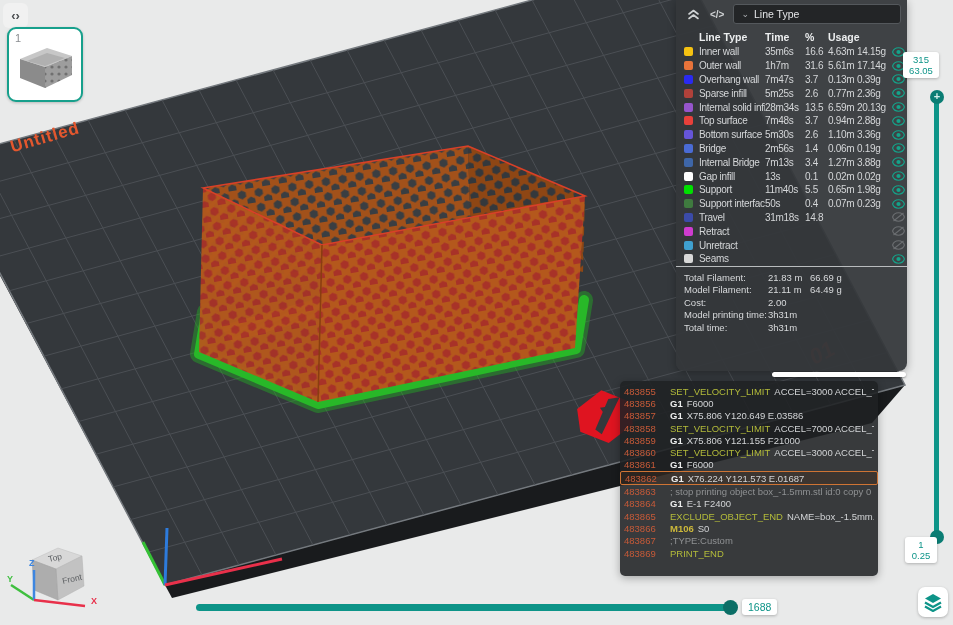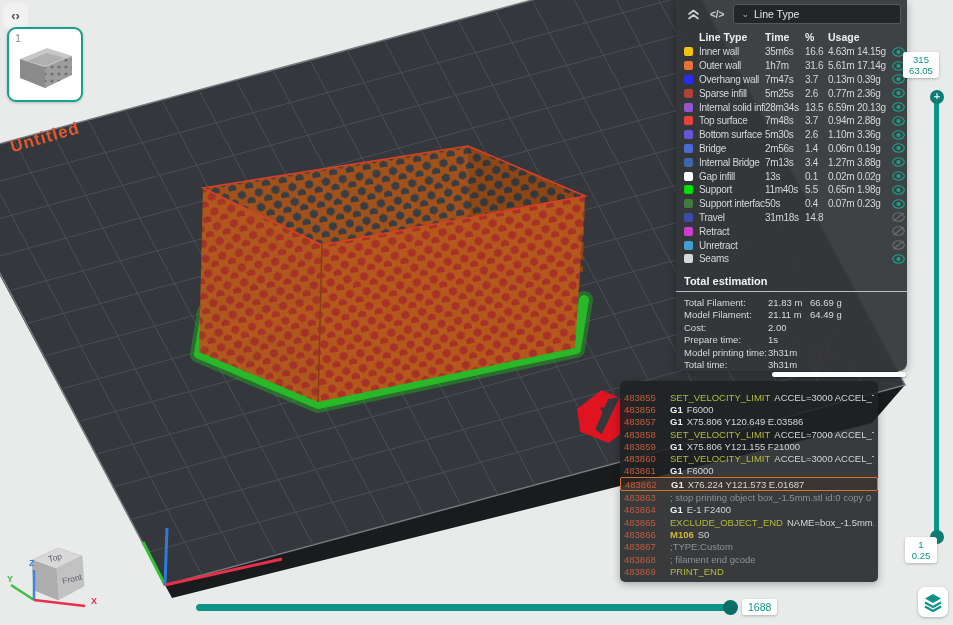--- a/index.html
+++ b/index.html
@@ -61,21 +61,21 @@
   .f-wt{width:32px;}
   .f-eye{width:18px;display:flex;justify-content:center;}
   .te-title{font-size:11px;font-weight:bold;color:#f0f2f3;margin:9px 0 4px 8px;}
   .te-divider{height:1px;background:#b9bcbe;margin:0 0 4px 0;}
   .te-row{display:flex;font-size:9.5px;height:12.5px;align-items:center;color:#d8dadc;}
   .te-label{margin-left:8px;width:84px;}
   .te-v1{width:42px;}
   
   .gcode-panel{
     position:absolute;left:620px;top:381px;width:258px;height:191px;z-index:20;
-    background:rgba(31,33,35,.88);border-radius:5px;padding-top:10px;
+    background:rgba(31,33,35,.88);border-radius:5px;padding-top:4px;
     box-shadow:0 2px 8px rgba(0,0,0,.3);
   }
   .gc-row{display:flex;align-items:center;height:12.3px;font-size:9.5px;white-space:nowrap;padding:0 4px;}
   .gc-no{width:40px;flex:none;color:#c75a38;margin-right:6px;}
   .gc-macro{color:#b3bb3a;}
   .gc-g{color:#eceded;font-weight:bold;}
   .gc-m{color:#ccb83a;font-weight:bold;}
   .gc-rest{color:#d2d4d6;margin-left:4px;overflow:hidden;}
   .gc-comment{color:#8f9193;}
   .gc-hl{border:1px solid #cf7434;border-radius:2px;background:rgba(70,45,25,.35);}
@@ -464,44 +464,38 @@
         <span class="f-len"></span>
         <span class="f-wt"></span>
         <span class="f-eye">
           <svg width="13" height="10" viewBox="0 0 13 10">
             <path d="M6.5 .8C9.4 .8 11.7 2.7 12.4 5 11.7 7.3 9.4 9.2 6.5 9.2 3.6 9.2 1.3 7.3 .6 5 1.3 2.7 3.6 .8 6.5 .8Z" fill="none" stroke="#14a38a" stroke-width="1.1"></path>
             <circle cx="6.5" cy="5" r="2.1" fill="#14a38a"></circle>
           </svg>
         </span>
       </div>
     </div>
-  <div class="te-title">Total estimation</div>
   <div class="te-divider"></div>
   <div id="te-rows">
       <div class="te-row">
         <span class="te-label">Total Filament:</span>
         <span class="te-v1">21.83 m</span>
         <span>66.69 g</span>
       </div>
       <div class="te-row">
         <span class="te-label">Model Filament:</span>
         <span class="te-v1">21.11 m</span>
         <span>64.49 g</span>
       </div>
       <div class="te-row">
         <span class="te-label">Cost:</span>
         <span class="te-v1">2.00</span>
         <span></span>
       </div>
       <div class="te-row">
-        <span class="te-label">Prepare time:</span>
-        <span class="te-v1">1s</span>
-        <span></span>
-      </div>
-      <div class="te-row">
         <span class="te-label">Model printing time:</span>
         <span class="te-v1">3h31m</span>
         <span></span>
       </div>
       <div class="te-row">
         <span class="te-label">Total time:</span>
         <span class="te-v1">3h31m</span>
         <span></span>
       </div>
     </div>
@@ -565,24 +559,20 @@
         <span class="gc-rest">NAME=box_-1.5mm.stl_id_0_copy_0</span>
       </div>
       <div class="gc-row">
         <span class="gc-no">483866</span>
         <span class="gc-m">M106</span>
         <span class="gc-rest">S0</span>
       </div>
       <div class="gc-row">
         <span class="gc-no">483867</span>
         <span class="gc-comment">;TYPE:Custom</span>
-      </div>
-      <div class="gc-row">
-        <span class="gc-no">483868</span>
-        <span class="gc-comment">; filament end gcode</span>
       </div>
       <div class="gc-row">
         <span class="gc-no">483869</span>
         <span class="gc-macro">PRINT_END</span>
       </div>
     </div>
 </div>
 
 <div class="vslider-track"></div>
 <div class="vhandle top">+</div>

